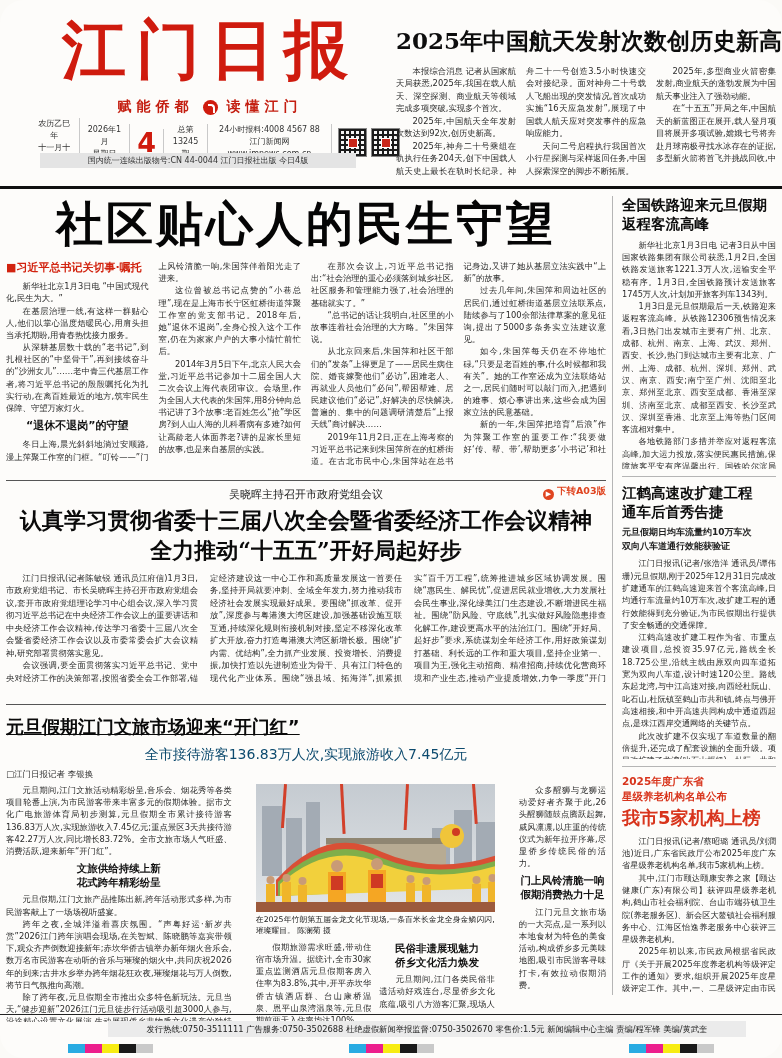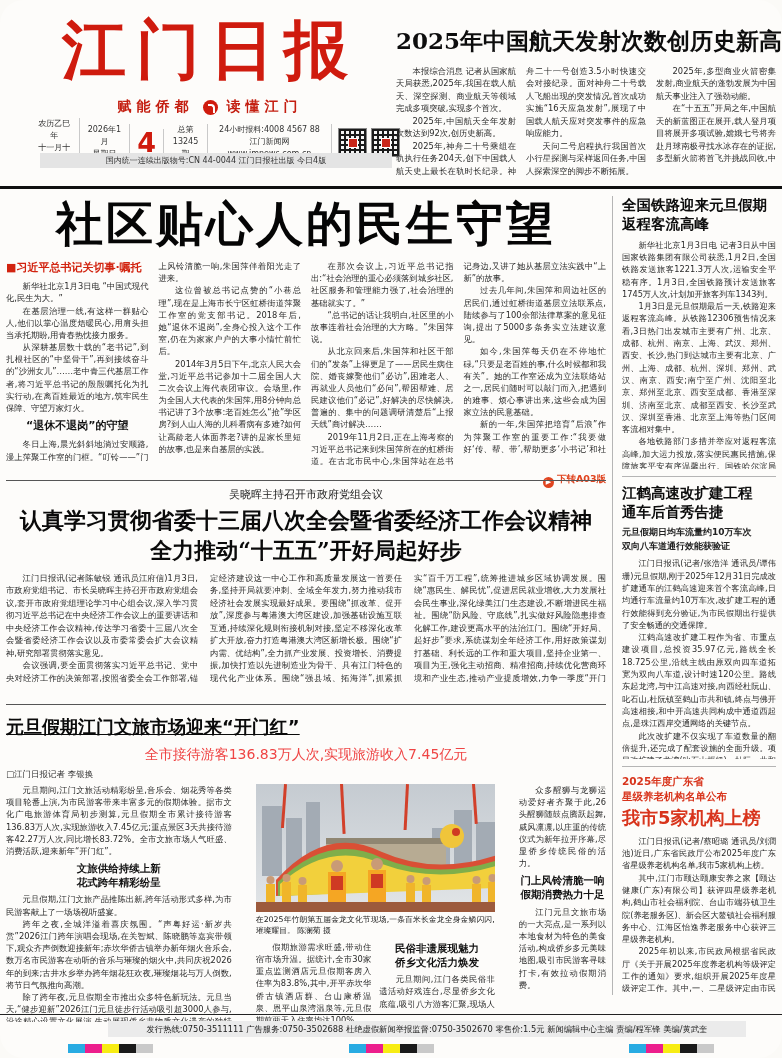--- a/index.html
+++ b/index.html
@@ -13,57 +13,57 @@
   .tagline{display:flex;align-items:center;justify-content:center;gap:9px;color:#c41e10;font-weight:bold;font-size:14px;letter-spacing:5px;margin-top:2px;}
   .seal{width:15px;height:15px;border-radius:50%;background:#cf1b0e;display:inline-block;position:relative;}
   .seal::after{content:"";position:absolute;left:5px;top:4px;width:5px;height:7px;border:2px solid #fff;border-left:none;border-bottom:none;border-radius:0 4px 0 0;}
   .infobar{position:absolute;left:30px;top:118px;width:370px;display:flex;align-items:center;font-size:8px;color:#333;}
   .info-cell{padding:0 7px;border-right:1px solid #c9c9c9;text-align:center;line-height:12px;}
   .info-cell:last-child{border-right:none;}
   .page-num{color:#cf1b0e;font-size:27px;font-weight:bold;line-height:27px;}
   .qr-wrap{display:flex;gap:4px;padding-left:6px;}
   .qr{width:27px;height:27px;border:1px solid #888;background-image:repeating-linear-gradient(0deg,#1b1b1b 0 2px,transparent 2px 5px),repeating-linear-gradient(90deg,#1b1b1b 0 2px,#f4f4f4 2px 5px);position:relative;}
   .qr::after{content:"";position:absolute;left:9px;top:9px;width:8px;height:8px;background:#c9261a;border:1px solid #fff;}
-  .pubbar{position:absolute;left:40px;top:153px;width:352px;height:15px;background:#e4e4e4;color:#333;font-size:8px;line-height:15px;text-align:center;}
+  .pubbar{position:absolute;left:40px;top:153px;width:316px;height:15px;background:#e4e4e4;color:#333;font-size:8px;line-height:15px;text-align:center;}
 
   
   .space-art{position:absolute;left:396px;top:26px;width:380px;}
   .space-head{font-family:"DejaVu Serif","Liberation Serif",serif;font-weight:bold;font-size:23px;color:#0d0d0d;text-align:center;white-space:nowrap;margin-bottom:8px;}
   .space-cols{column-count:3;column-gap:10px;font-size:8.3px;line-height:1.5;text-align:justify;height:112px;overflow:hidden;color:#2a2a2a;}
 
   .head-rule{position:absolute;left:0;top:186px;width:782px;height:3px;background:#101010;}
 
   
   .lead{position:absolute;left:6px;top:194px;width:600px;}
   .lead-head{font-weight:bold;font-size:47px;letter-spacing:3px;color:#050505;text-align:center;line-height:60px;white-space:nowrap;}
   .lead-cols{margin-top:6px;column-count:4;column-gap:10px;font-size:8.3px;line-height:1.47;text-align:justify;height:210px;overflow:hidden;color:#2a2a2a;}
   .lead-tag{color:#d2230f;font-weight:bold;font-size:11px;margin:0 0 4px;}
   .subhead{font-weight:bold;font-size:11px;text-align:center;color:#111;margin:4px 0;}
-  .jump{color:#e0441f;font-weight:bold;font-size:9.5px;text-align:right;margin-top:3px;}
+  .jump{color:#e0441f;font-weight:bold;font-size:9.5px;text-align:right;margin-top:15px;}
   .jump-icon{display:inline-block;width:11px;height:11px;border-radius:50%;background:#e0441f;color:#fff;font-size:7px;line-height:11px;text-align:center;vertical-align:-2px;margin-right:3px;}
 
   
   .sidebar{position:absolute;left:612px;top:196px;width:164px;border-left:1px solid #b5b5b5;padding-left:9px;box-sizing:border-box;}
   .sb-head{font-weight:bold;font-size:14.5px;line-height:1.3;color:#0c0c0c;margin-bottom:5px;}
   .sb-body{font-size:8.2px;line-height:1.5;text-align:justify;color:#2a2a2a;overflow:hidden;}
   .sb-div{border:none;border-top:1px solid #b5b5b5;margin:7px 0;}
   .sb-sub{font-size:9px;font-weight:bold;color:#222;line-height:1.5;}
   .eld-kicker{color:#d8341c;font-size:10.5px;font-weight:bold;line-height:1.4;}
   .eld-head{color:#d8341c;font-size:18px;font-weight:bold;margin:2px 0 5px;}
 
   
   .gov{position:absolute;left:6px;top:480px;width:600px;border-top:1px solid #555;border-bottom:1px solid #555;padding:6px 0 8px;}
   .gov-kicker{text-align:center;font-size:11px;color:#1a1a1a;margin-bottom:3px;}
   .gov-head{font-family:"DejaVu Serif","Liberation Serif",serif;font-weight:bold;text-align:center;color:#0a0a0a;font-size:22px;line-height:30px;}
   .gov-cols{margin-top:7px;column-count:3;column-gap:12px;font-size:8.3px;line-height:1.5;text-align:justify;height:124px;overflow:hidden;color:#2a2a2a;}
 
   
   .tour{position:absolute;left:6px;top:710px;width:600px;}
   .tour-head{font-weight:bold;font-size:18px;color:#0a0a0a;line-height:34px;white-space:nowrap;text-decoration:underline;}
-  .tour-sub{font-size:14px;color:#ef4444;text-align:center;margin-top:2px;}
+  .tour-sub{font-size:14px;color:#0c4a6e;text-align:center;margin-top:2px;}
   .tour-byline{font-size:8.5px;color:#333;margin:5px 0 3px;}
   .tour-row{display:flex;gap:24px;height:238px;overflow:hidden;}
   .tcol{font-size:8.3px;line-height:1.47;text-align:justify;color:#2a2a2a;overflow:hidden;}
   .tcol1{width:238px;}
   .tcol2{width:252px;}
   .tcol3{width:92px;}
   .photo{width:252px;height:128px;display:block;background:#cfd3d7;}
   .caption{font-size:7.8px;line-height:1.4;color:#222;margin:3px 0 4px;text-align:justify;}
   .under-photo{column-count:2;column-gap:8px;height:92px;overflow:hidden;}
   .subhead2l{font-weight:bold;font-size:10.5px;text-align:center;color:#111;margin:4px 0;line-height:1.35;}

